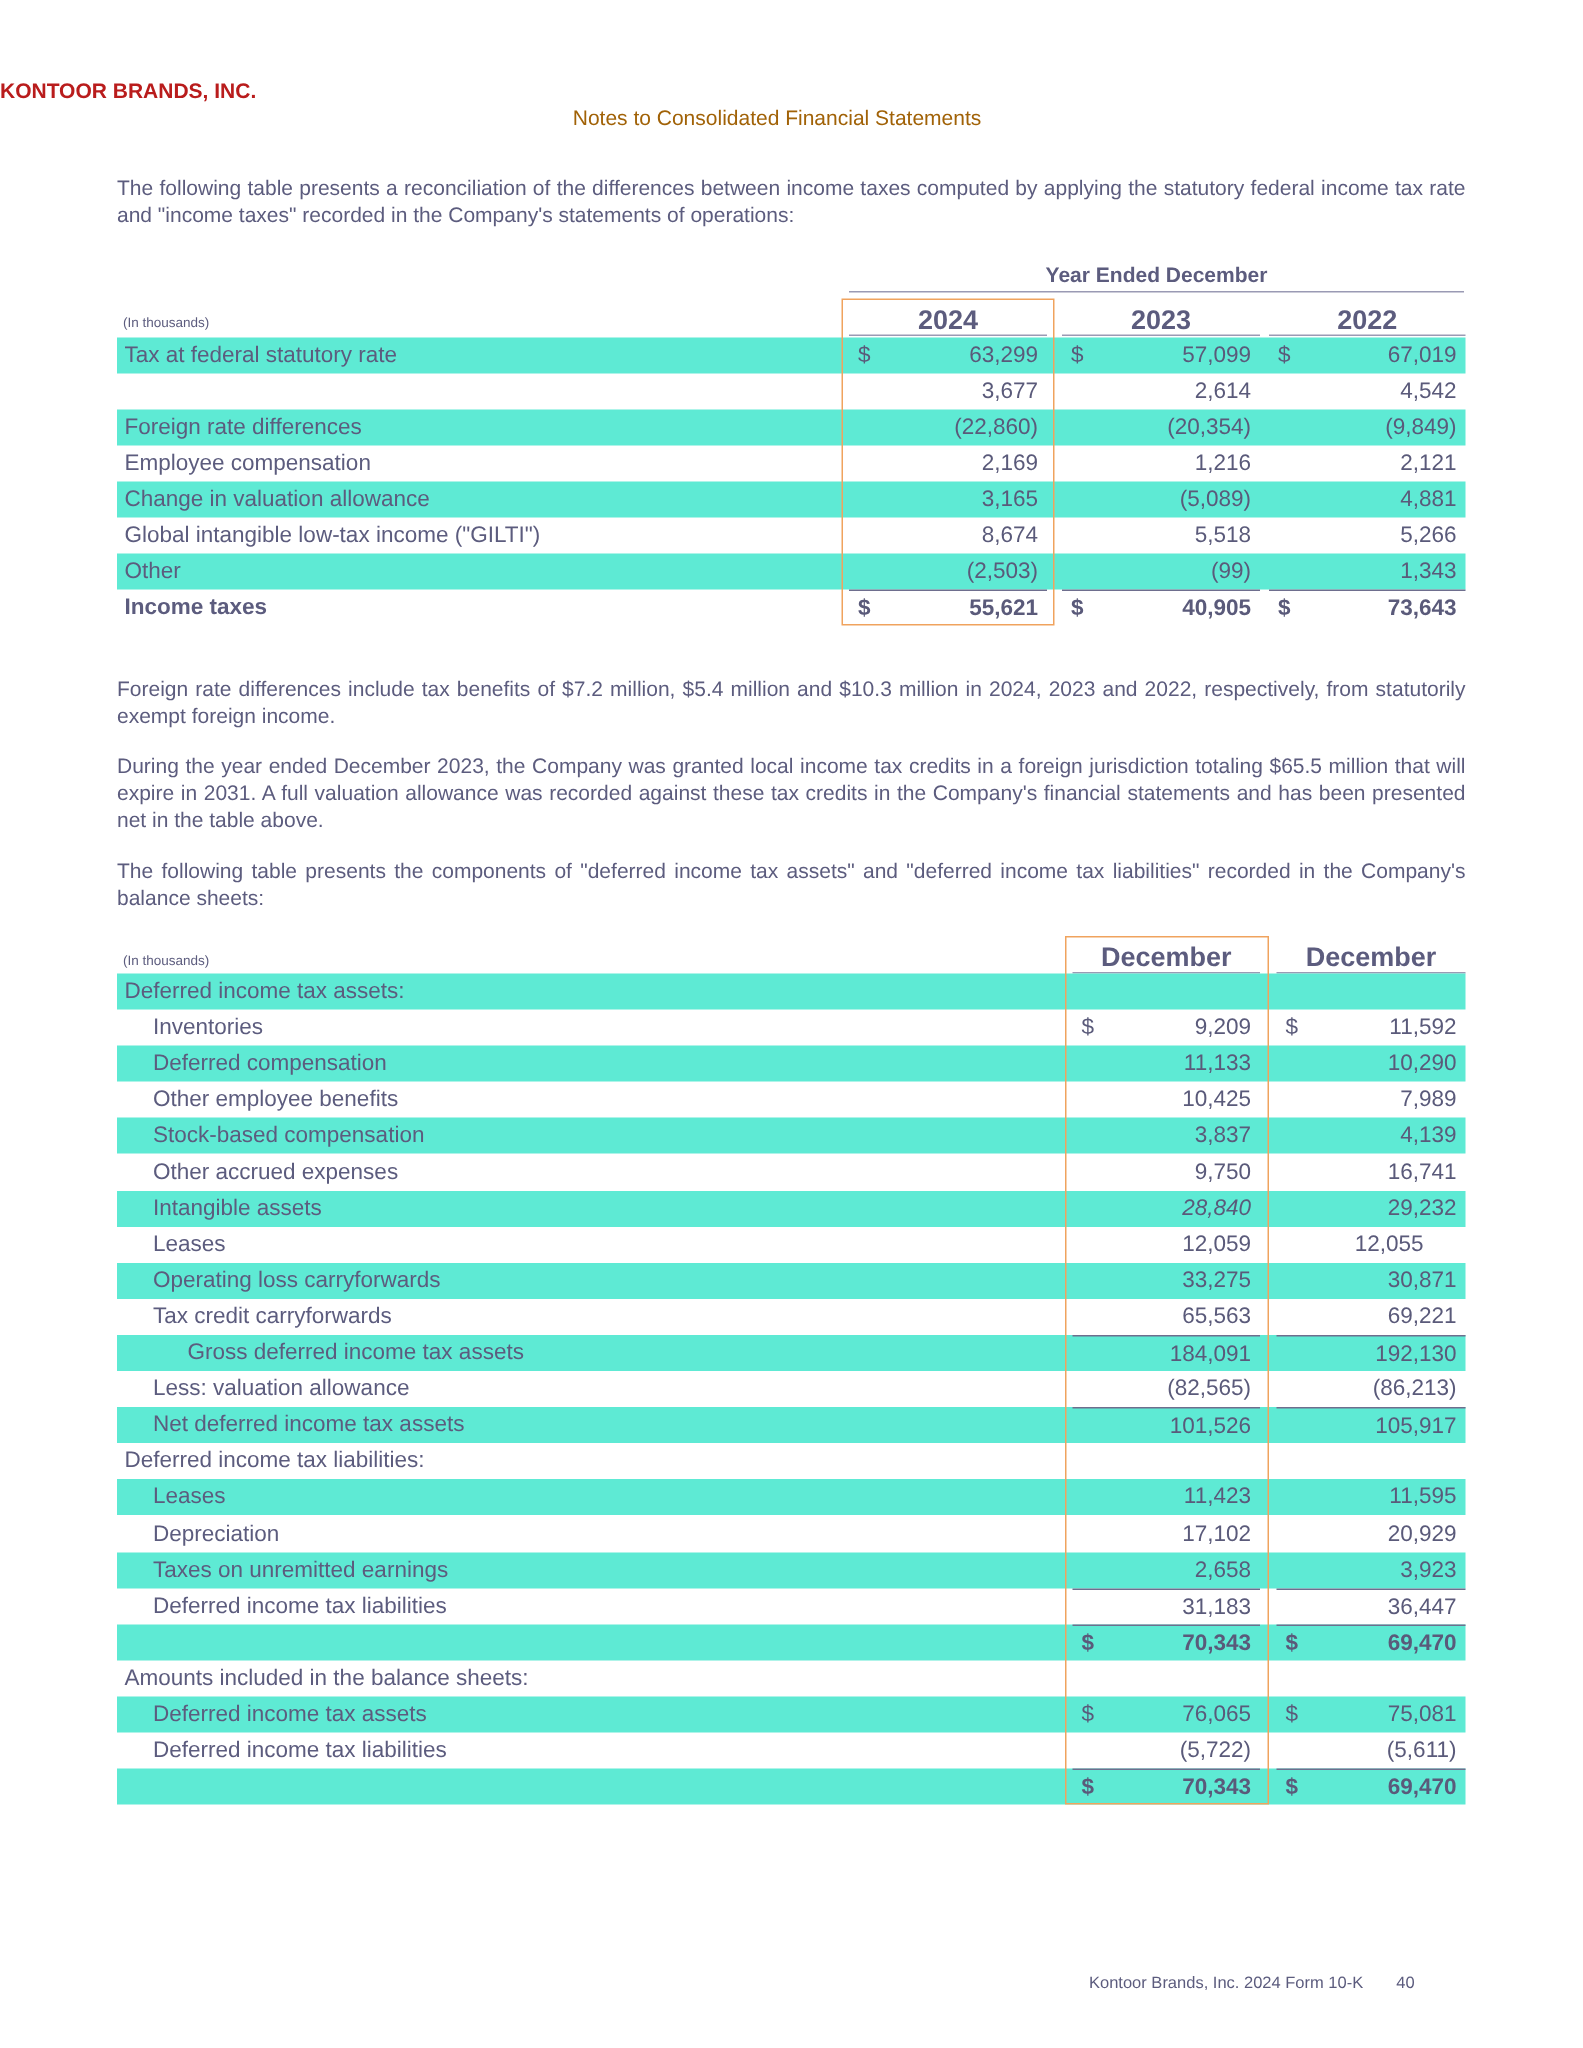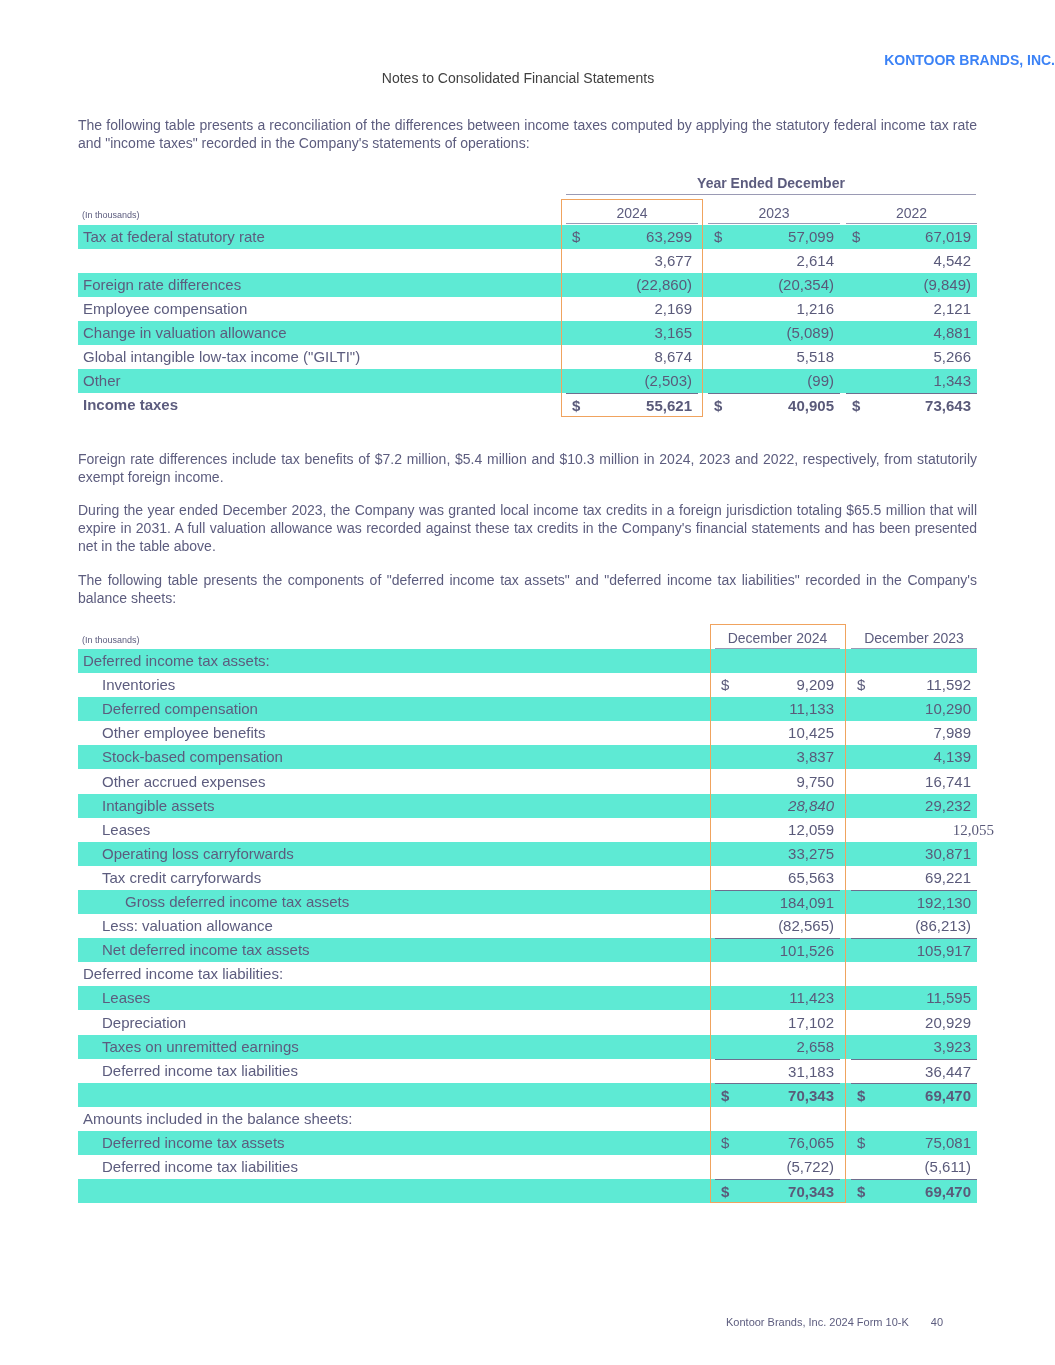--- a/index.html
+++ b/index.html
@@ -1,41 +1,41 @@
 <!DOCTYPE html>
 <html><head>
 <meta charset="utf-8">
 <style>
   html, body { margin: 0; padding: 0; background: #ffffff; }
   body {
     width: 1055px; height: 1365px; position: relative; overflow: hidden;
     font-family: "Liberation Sans", sans-serif; color: #5a5a7a;
   }
   .hdr-company {
-    position: absolute; top: 52px; left: 0; width: 1055px; text-align: right;
-    font-weight: bold; font-size: 14px; color: #3b82f6;
+    position: absolute; top: 52px; left: 0; width: 1055px; text-align: left;
+    font-weight: bold; font-size: 14px; color: #b91c1c;
   }
   .hdr-sub {
     position: absolute; top: 70px; left: 0; width: 1036px; text-align: center;
-    font-size: 14px; color: #404040;
+    font-size: 14px; color: #a16207;
   }
   .para {
     position: absolute; left: 78px; width: 899px; font-size: 14px; line-height: 18px;
     text-align: justify; color: #5c5c7e;
   }
   .small-label { position: absolute; font-size: 9px; color: #5c5c7e; }
 
   
   .t1-yearhead {
     position: absolute; left: 566px; top: 175px; width: 410px; height: 19px;
     text-align: center; font-weight: bold; font-size: 14px; color: #5c5c7e;
     border-bottom: 1px solid #9a9ab4;
   }
   .colhead {
-    position: absolute; font-weight: normal; font-size: 14px; color: #5c5c7e;
+    position: absolute; font-weight: bold; font-size: 18px; color: #5c5c7e;
     text-align: center; border-bottom: 1px solid #9a9ab4; height: 20px; line-height: 20px;
   }
   .row {
     position: absolute; left: 78px; width: 899px; height: 24px; line-height: 24px; font-size: 15px;
   }
   .row.shade { background: #5eead4; }
   .row .lbl { position: absolute; left: 5px; top: 0; white-space: nowrap; color: #5c5c7e; }
   .row .lbl.ind1 { left: 24px; }
   .row .lbl.ind2 { left: 47px; }
   .row .lbl.bold { font-weight: bold; }
@@ -260,21 +260,21 @@
         </div>
         <div class="cell" style="left: 773px; width: 126px;">
           <span class="num">29,232</span>
         </div>
       </div>
       <div class="row" style="top: 817.7px;">
         <span class="lbl ind1">Leases</span>
         <div class="cell" style="left: 637px; width: 125px;">
           <span class="num">12,059</span>
         </div>
-        <div class="cell" style="left: 796px; width: 126px; font-family: Liberation Serif, serif;">
+        <div class="cell" style="left: 751px; width: 126px;">
           <span class="num">12,055</span>
         </div>
       </div>
       <div class="row shade" style="top: 841.8px;">
         <span class="lbl ind1">Operating loss carryforwards</span>
         <div class="cell" style="left: 637px; width: 125px;">
           <span class="num">33,275</span>
         </div>
         <div class="cell" style="left: 773px; width: 126px;">
           <span class="num">30,871</span>

